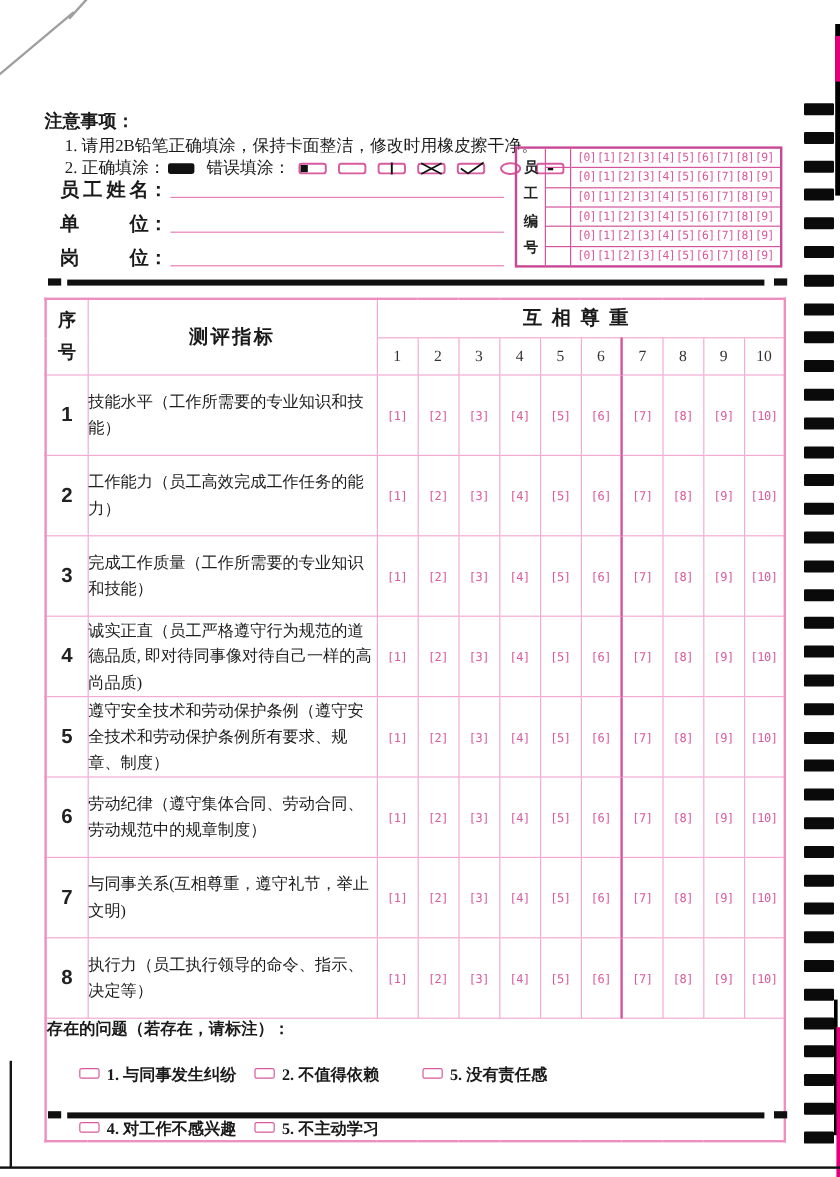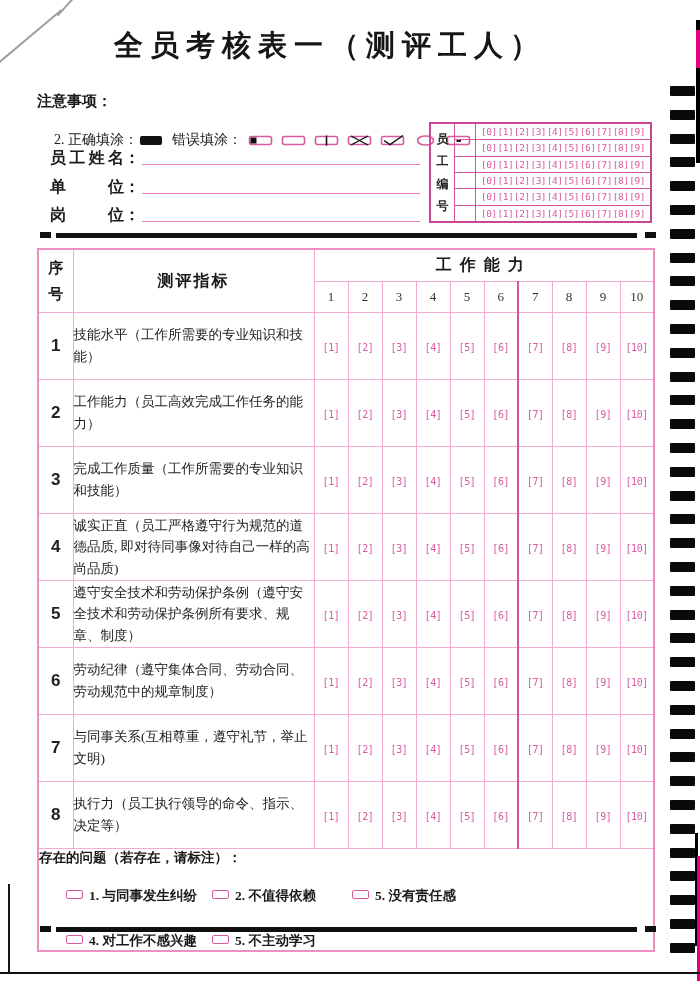--- a/index.html
+++ b/index.html
@@ -89,23 +89,23 @@
   .bottom-line{position:absolute;left:0;top:972px;width:700px;height:2px;background:#111;}
   .left-vline{position:absolute;left:8px;top:884px;width:2px;height:89px;background:#161616;}
 </style>
 </head>
 <body>
 
 <div class="page">
   <div class="diag d1"></div>
   <div class="diag d2"></div>
 
-  <div class="title">全员考核表一（测评工人）</div>
 
   <div class="notes-heading">注意事项：</div>
+  <div class="note-item n1">1. 请用2B铅笔正确填涂，保持卡面整洁，修改时用橡皮擦干净。</div>
   <div class="note-item n2">
     <span>2. 正确填涂：</span>
     <span class="fill-ok"></span>
     <span class="wrong-label">错误填涂：</span>
     <span class="wrong-wrap" id="wrongWrap">
         <span>
           <svg width="26" height="13" viewBox="0 0 26 13">
             <rect x="1.5" y="2.5" width="22" height="8" rx="2" fill="none" stroke="var(--bubble)" stroke-width="1.6"></rect>
             <rect x="2.5" y="3.5" width="6" height="6" fill="#111"></rect>
           </svg>
@@ -278,21 +278,21 @@
         <col style="width:241px">
       <col span="10" style="width:34px">
     </colgroup>
     <thead>
       <tr>
         <th class="hno" rowspan="2">
           <span>序</span><br>
           <span>号</span>
         </th>
         <th class="hind" rowspan="2">测评指标</th>
-        <th class="hscore" colspan="10">工作能力</th>
+        <th class="hscore" colspan="10">互相尊重</th>
       </tr>
       <tr id="scoreNums">
           <th class="num">1</th>
           <th class="num">2</th>
           <th class="num">3</th>
           <th class="num">4</th>
           <th class="num">5</th>
           <th class="num c6">6</th>
           <th class="num">7</th>
           <th class="num">8</th>

